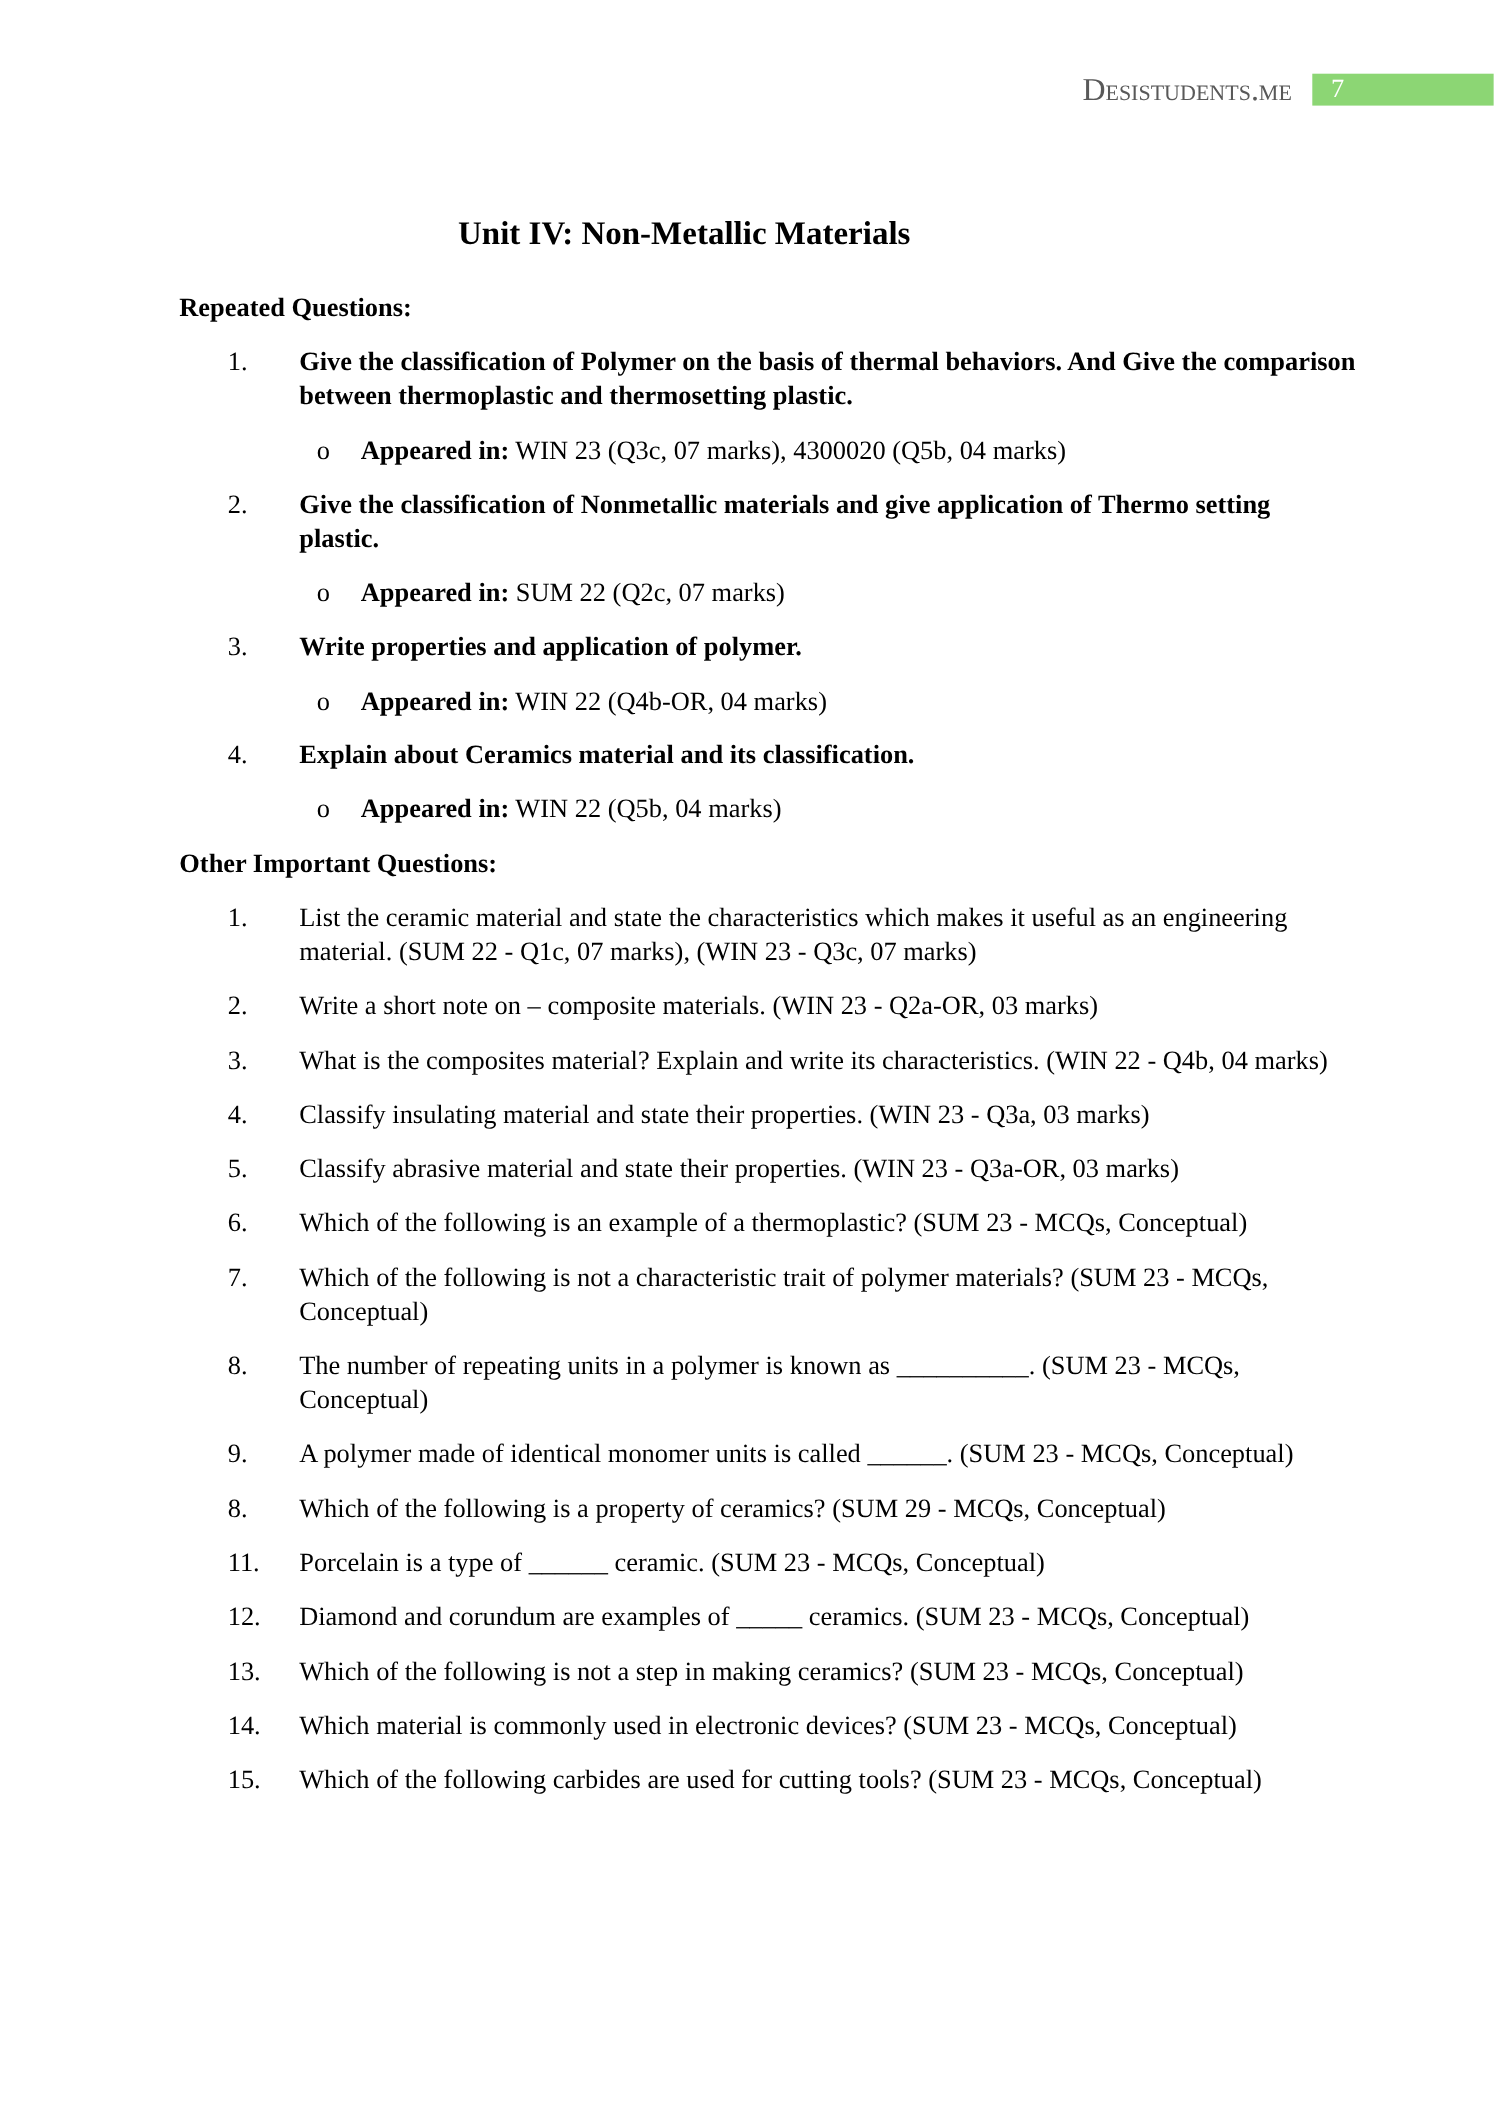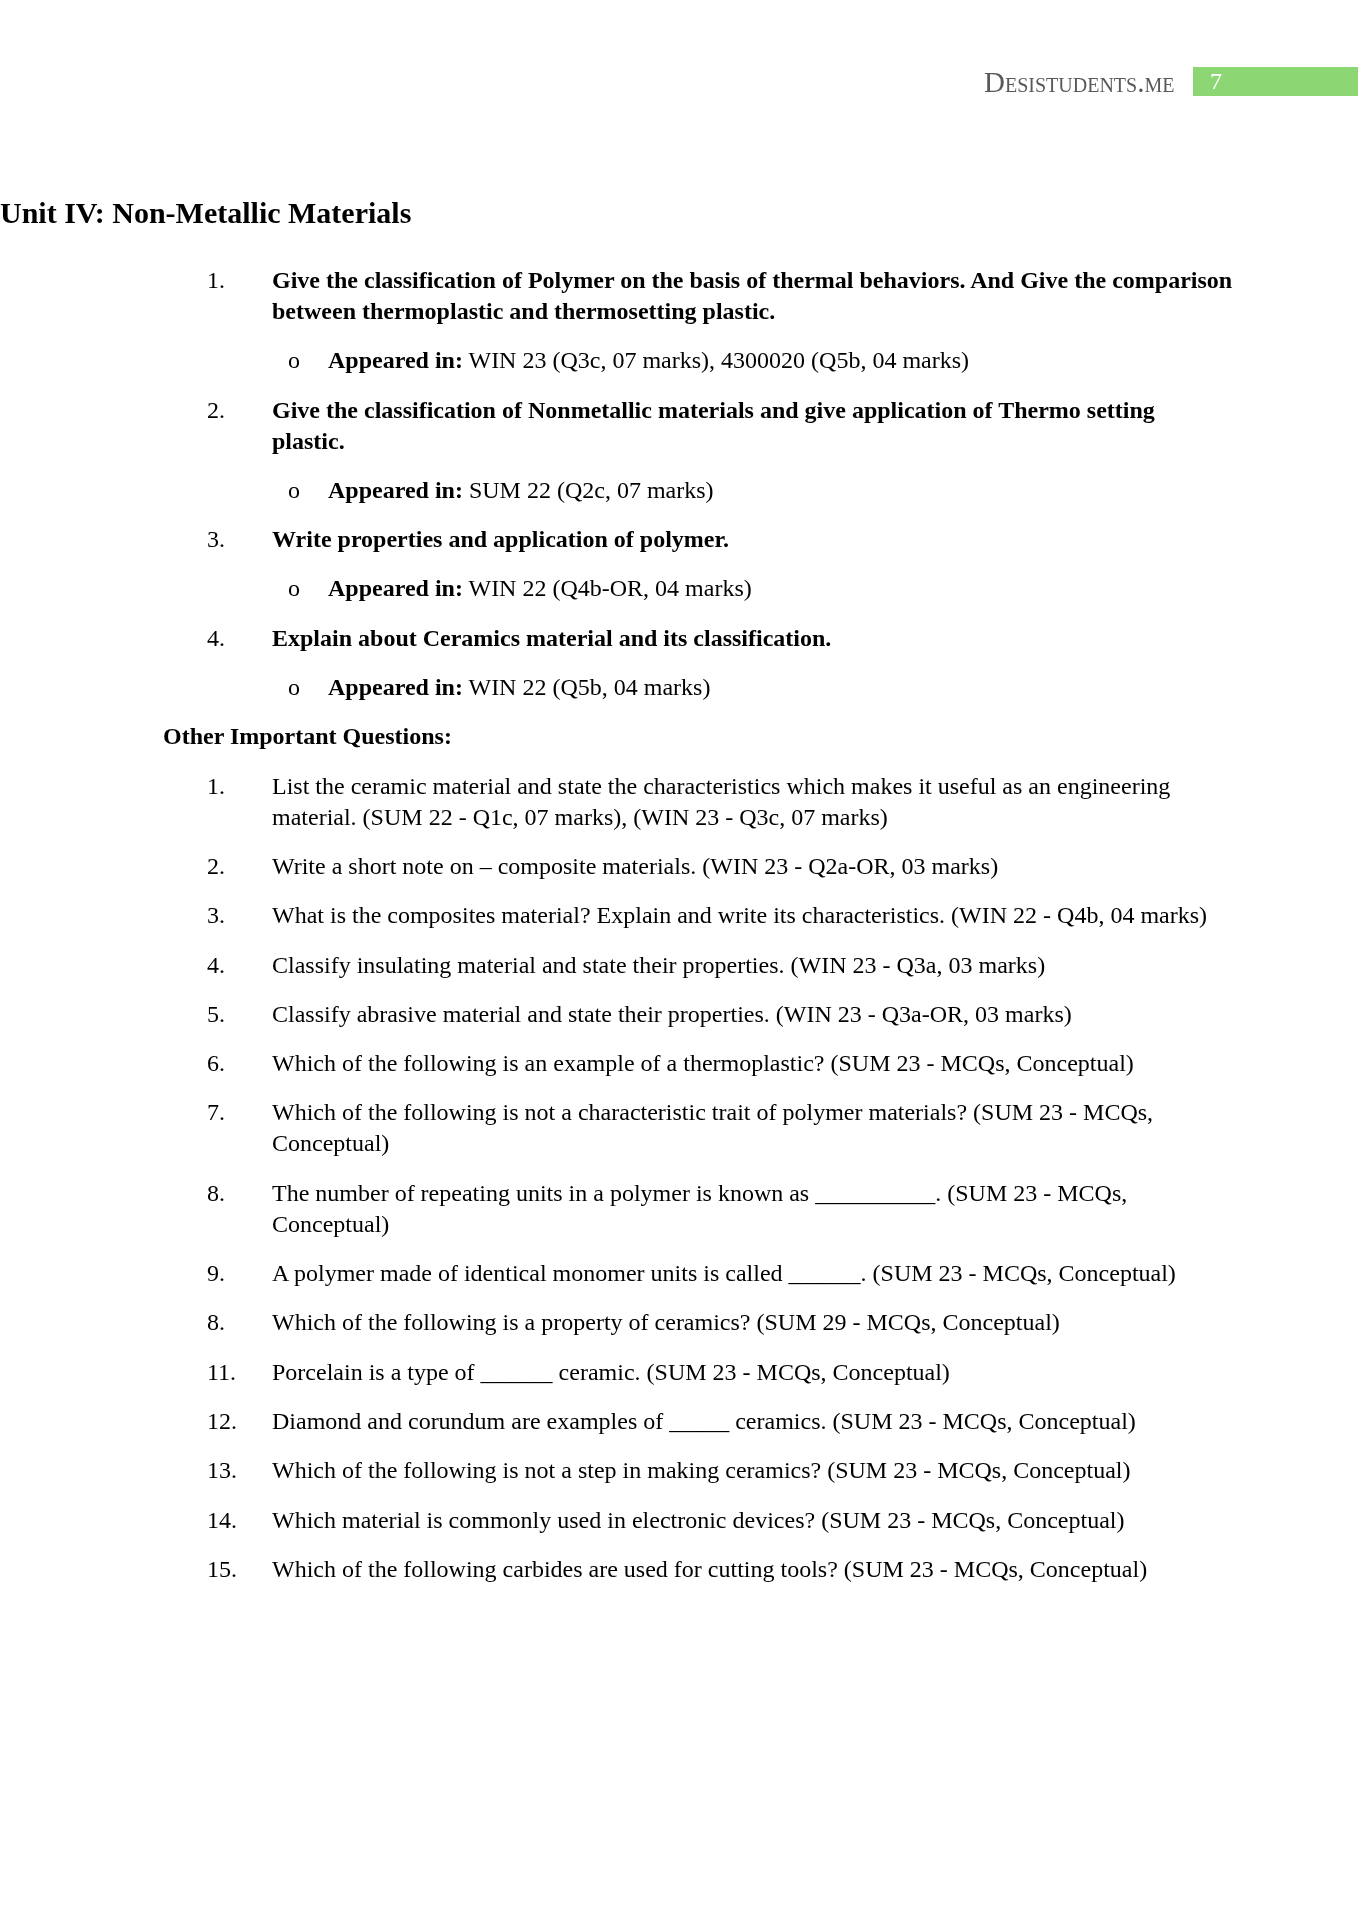--- a/index.html
+++ b/index.html
@@ -1,20 +1,20 @@
 <!DOCTYPE html>
 <html><head>
 <meta charset="utf-8">
 <style>
   html, body { margin: 0; padding: 0; background: #ffffff; }
   body { width: 1358px; height: 1920px; position: relative; overflow: hidden; font-family: "Liberation Serif", serif; color: #000; }
   .site-name { position: absolute; left: 984px; top: 66px; font-size: 29px; font-variant: small-caps; color: #595959; letter-spacing: 0px; line-height: 32px; white-space: nowrap; }
   .page-box { position: absolute; left: 1193px; top: 67px; width: 165px; height: 29px; }
   .page-num { position: absolute; left: 17px; top: 0; line-height: 29px; font-size: 24px; color: #ffffff; }
-  .title { position: absolute; left: 0; width: 1244px; top: 196px; font-size: 30px; font-weight: bold; line-height: 34px; }
+  .title { position: absolute; left: 0; width: 1244px; top: 196px; text-align: center; font-size: 30px; font-weight: bold; line-height: 34px; }
   .content { position: absolute; left: 163px; top: 265px; width: 1050px; font-size: 24px; line-height: 31px; }
   .heading { font-weight: bold; margin-bottom: 18.3px; }
   .row { display: flex; margin-bottom: 18.3px; }
   .num { position: relative; left: 44px; width: 40px; flex: 0 0 40px; }
   .text { margin-left: 69px; width: 961px; flex: 0 0 961px; }
   .row.bold .text { font-weight: bold; }
   .row.appeared { }
   .bullet { width: 40px; flex: 0 0 40px; margin-left: 125px; }
   .appeared-text { width: 880px; flex: 0 0 880px; }
   .label { font-weight: bold; }
@@ -24,20 +24,21 @@
 
 <div class="site-name">Desistudents.me</div>
 <div class="page-box" style="background: rgb(140, 214, 116);">
   <span class="page-num">7</span>
 </div>
 
 <h1 class="title" style="margin:0;">Unit IV: Non-Metallic Materials</h1>
 
 <div class="content">
 
+  <div class="heading">Repeated Questions:</div>
 
   <div class="row bold">
     <span class="num">1.</span>
     <span class="text">Give the classification of Polymer on the basis of thermal behaviors. And Give the comparison between thermoplastic and thermosetting plastic.</span>
   </div>
   <div class="row appeared">
     <span class="bullet">o</span>
     <span class="appeared-text"><span class="label">Appeared in:</span><span> WIN 23 (Q3c, 07 marks), 4300020 (Q5b, 04 marks)</span></span>
   </div>
 

